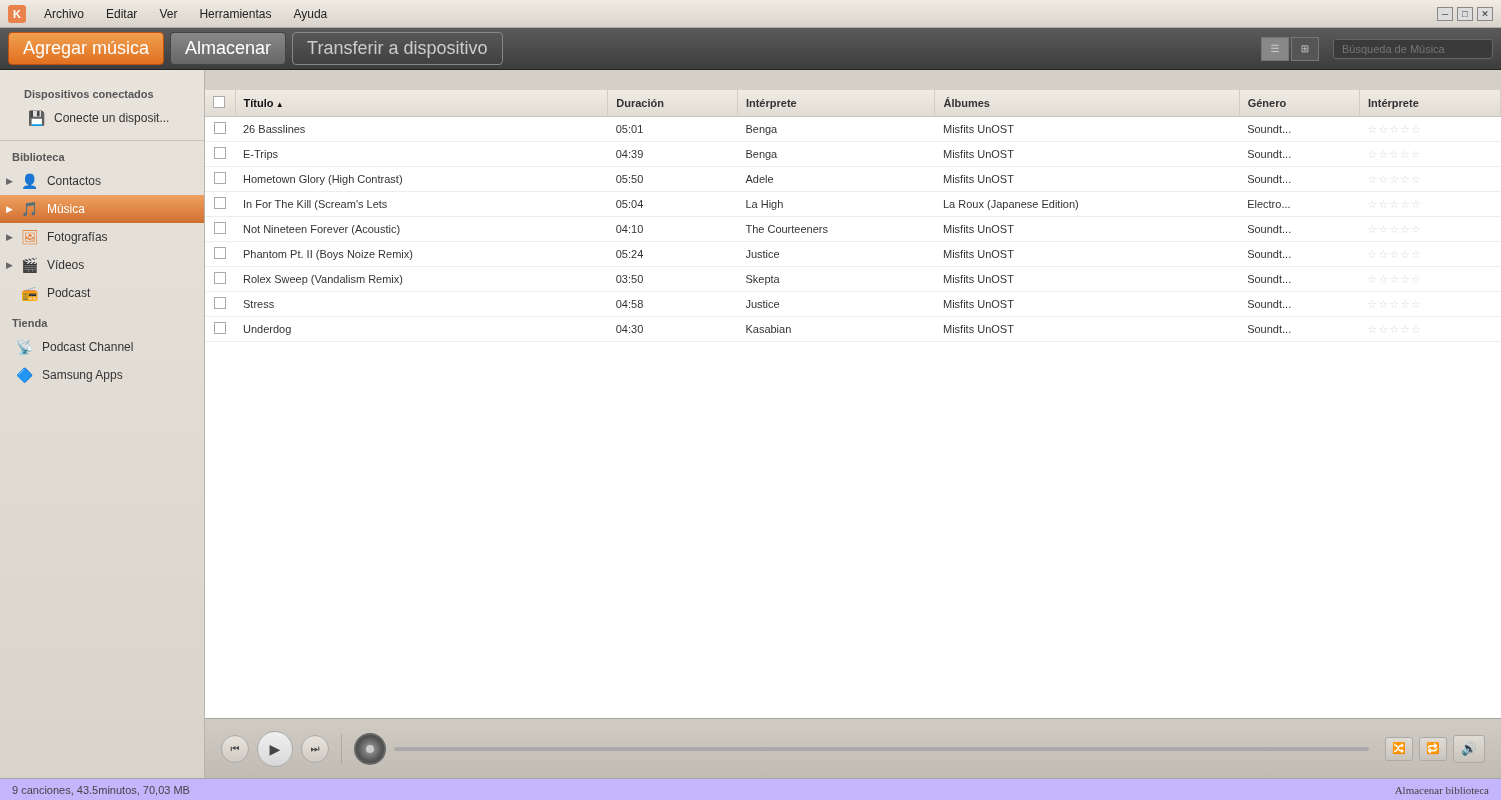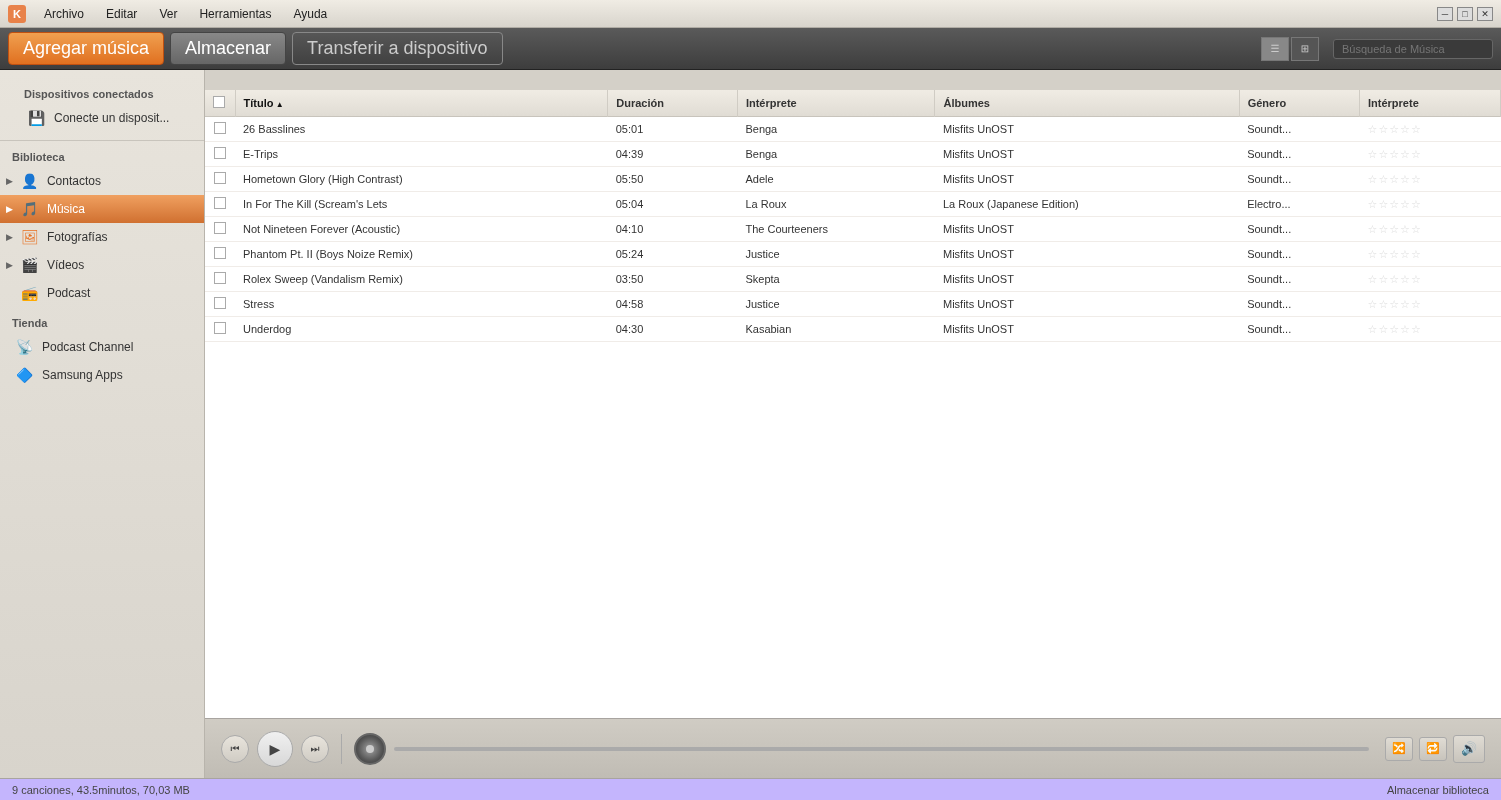--- a/index.html
+++ b/index.html
@@ -188,21 +188,21 @@
       display: flex; align-items: center; justify-content: center;
       font-size: 13px; color: #444;
     }
 
     
     .status-bar {
       height: 22px; background: #c4b5fd; border-top: 1px solid #a8a4a0;
       display: flex; align-items: center; padding: 0 12px;
       font-size: 11px; color: #444;
     }
-    .status-bar-right { margin-left: auto; display: flex; align-items: center; gap: 8px; }
+    .status-bar-right { margin-left: auto; display: flex; align-items: center; gap: 8px; font-family: Liberation Serif, serif; }
 
     
     ::-webkit-scrollbar { width: 8px; }
     ::-webkit-scrollbar-track { background: #e0dcd4; }
     ::-webkit-scrollbar-thumb { background: #b0aca4; border-radius: 2px; }
   </style>
 </head>
 <body>
 
 <div class="titlebar">
@@ -328,21 +328,21 @@
     <td>05:50</td>
     <td>Adele</td>
     <td>Misfits UnOST</td>
     <td>Soundt...</td>
     <td><span class="stars">☆☆☆☆☆</span></td>
   </tr>
               <tr>
     <td><div class="checkbox"></div></td>
     <td>In For The Kill (Scream's Lets</td>
     <td>05:04</td>
-    <td>La Roux</td>
+    <td>La High</td>
     <td>La Roux (Japanese Edition)</td>
     <td>Electro...</td>
     <td><span class="stars">☆☆☆☆☆</span></td>
   </tr>
               <tr>
     <td><div class="checkbox"></div></td>
     <td>Not Nineteen Forever (Acoustic)</td>
     <td>04:10</td>
     <td>The Courteeners</td>
     <td>Misfits UnOST</td>

